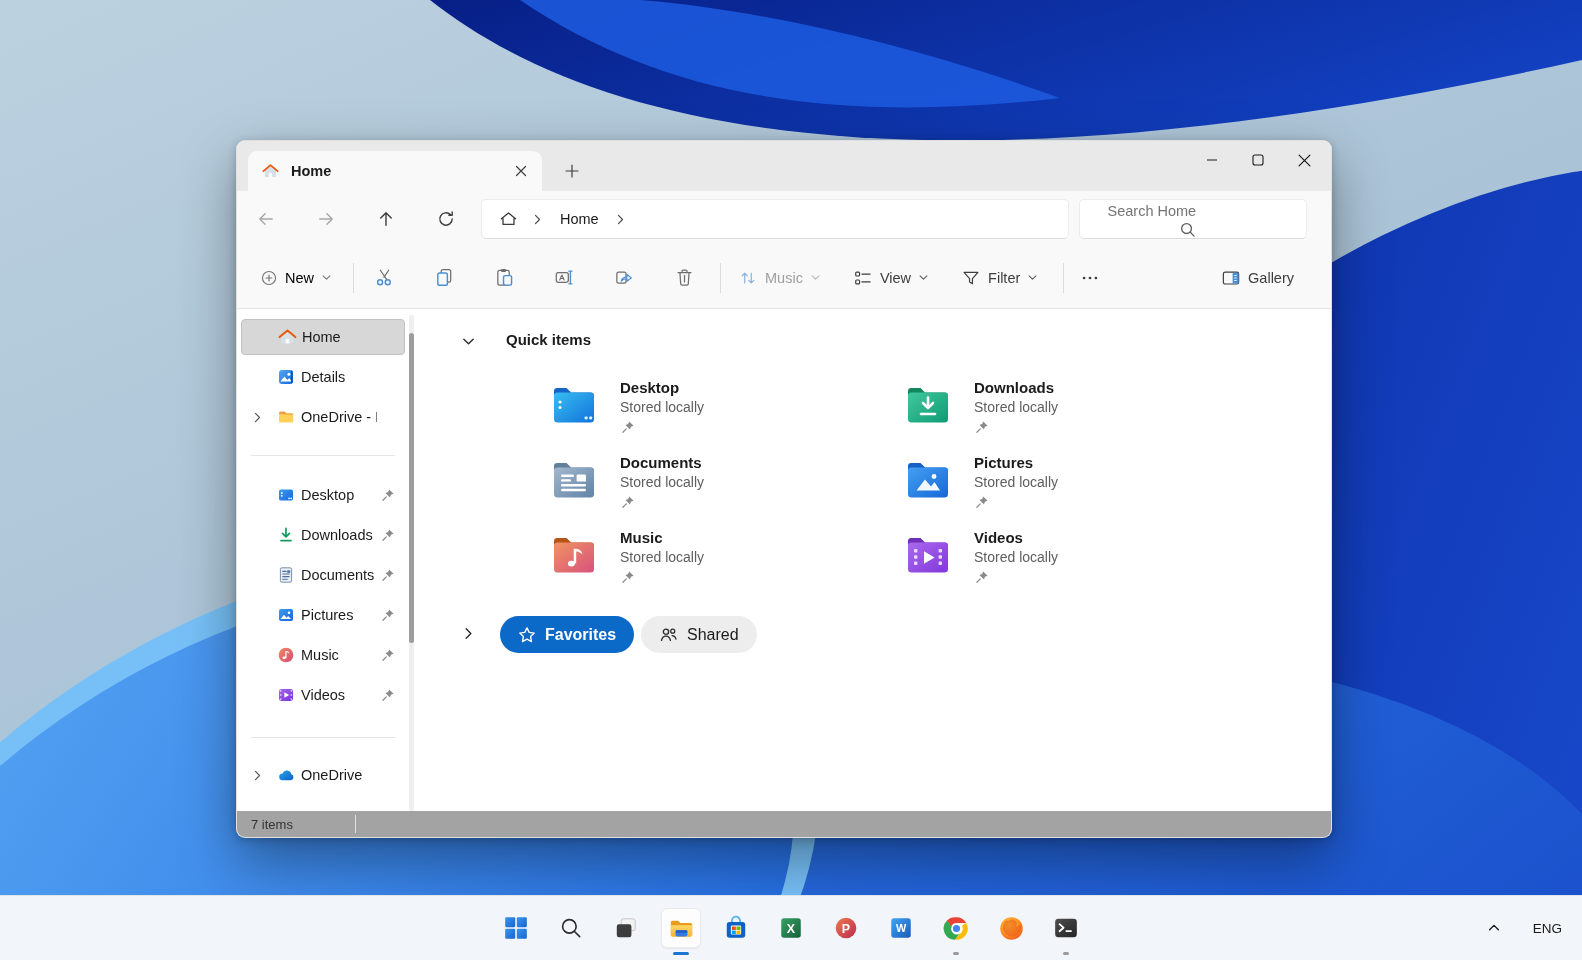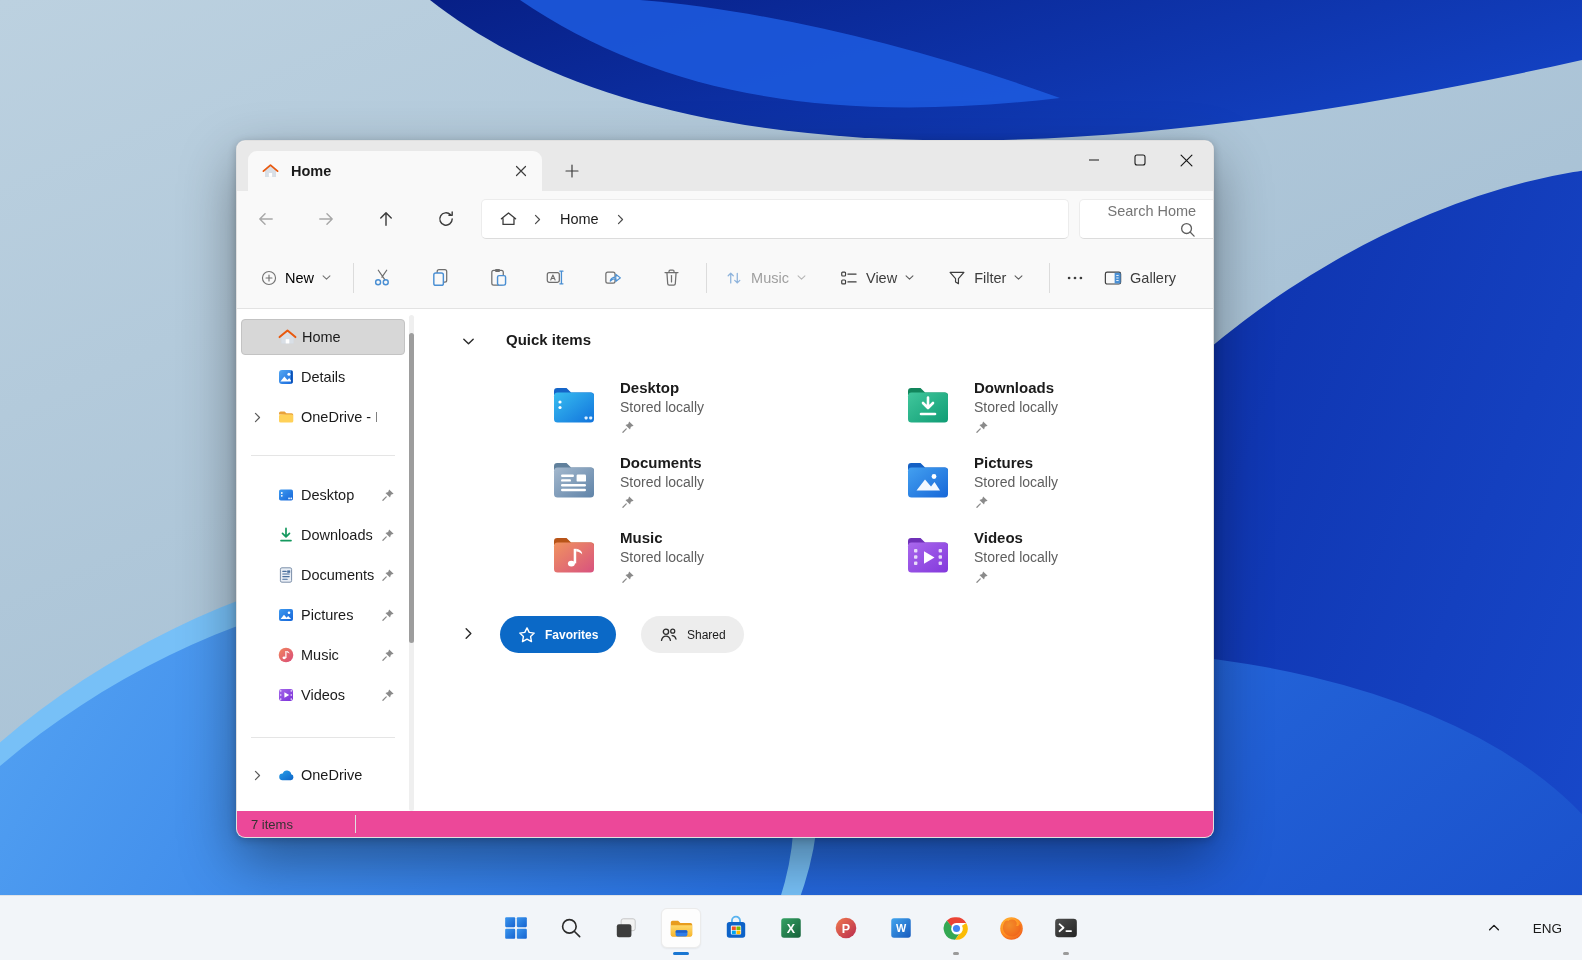--- a/index.html
+++ b/index.html
@@ -5,21 +5,21 @@
   html,body{margin:0;padding:0;background:#9fbbd1;}
   *{box-sizing:border-box;}
   .stage{position:relative;width:1582px;height:960px;overflow:hidden;
          font-family:"Liberation Sans","DejaVu Sans",sans-serif;color:#1b1b1b;}
   svg{display:block;}
 
   
   .wallpaper{position:absolute;inset:0;}
 
   
-  .win{position:absolute;left:236px;top:140px;width:978px;height:698px;
+  .win{position:absolute;left:236px;top:140px;width:1096px;height:698px;
        background:#fff;border-radius:9px;overflow:hidden;
        box-shadow:0 22px 55px rgba(0,0,0,.38),0 2px 8px rgba(0,0,0,.22);
        border:1px solid rgba(0,0,0,.12);}
   .titlebar{position:absolute;left:0;top:0;right:0;height:50px;background:#e9e9e9;}
   .tab{position:absolute;left:11px;top:10px;width:294px;height:40px;background:#f9f9f9;
        border-radius:9px 9px 0 0;display:flex;align-items:center;}
   .tab-icon{margin-left:14px;}
   .tab-label{margin-left:12px;font-size:14.5px;font-weight:600;}
   .tab-close{margin-left:auto;margin-right:8px;width:26px;height:26px;border-radius:4px;
        display:flex;align-items:center;justify-content:center;}
@@ -75,25 +75,25 @@
   .qa-title{position:absolute;left:77px;top:22px;font-size:15px;font-weight:700;}
   .tile{position:absolute;width:330px;height:66px;}
   .tile-icon{position:absolute;left:0;top:2px;}
   .tile-name{position:absolute;left:70px;top:-2px;font-size:15px;font-weight:600;}
   .tile-status{position:absolute;left:70px;top:18px;font-size:14px;color:#5e5e5e;}
   .tile-pin{position:absolute;left:71px;top:39px;}
   .r1{top:72px}.r2{top:147px}.r3{top:222px}.c1{left:121px}.c2{left:475px}
 
   .fav-chev{position:absolute;left:32px;top:317px;color:#2b2b2b;}
   .pill{position:absolute;top:307px;height:37px;border-radius:19px;display:flex;align-items:center;
-        gap:9px;padding:8px 18px;font-size:12px;}
+        gap:9px;padding:8px 18px;font-size:16px;}
   .pill.favorites{left:71px;background:var(--accent,#0b69c7);color:#fff;font-weight:600;}
   .pill.shared{left:212px;background:#ededed;color:#1b1b1b;}
 
-  .statusbar{position:absolute;left:0;bottom:0;right:0;height:26px;background:#ec4899;
+  .statusbar{position:absolute;left:0;bottom:0;right:0;height:26px;background:#a3a3a3;
         display:flex;align-items:center;font-size:13px;color:#333;}
   .sb-count{margin-left:14px;}
   .sb-sep{margin-left:62px;width:1px;height:18px;background:#e0e0e0;}
 
   
   .taskbar{position:absolute;left:0;top:895px;width:1582px;height:65px;background:#f2f5f9;
         border-top:1px solid rgba(0,0,0,.07);}
   .tk-center{position:absolute;left:50%;top:50%;transform:translate(-50%,-50%);display:flex;gap:15px;}
   .tk-btn{position:relative;width:40px;height:40px;border-radius:6px;display:flex;align-items:center;justify-content:center;}
   .tk-btn.active{background:#fdfdfd;border:1px solid #ebebeb;box-shadow:0 1px 2px rgba(0,0,0,.06);}

